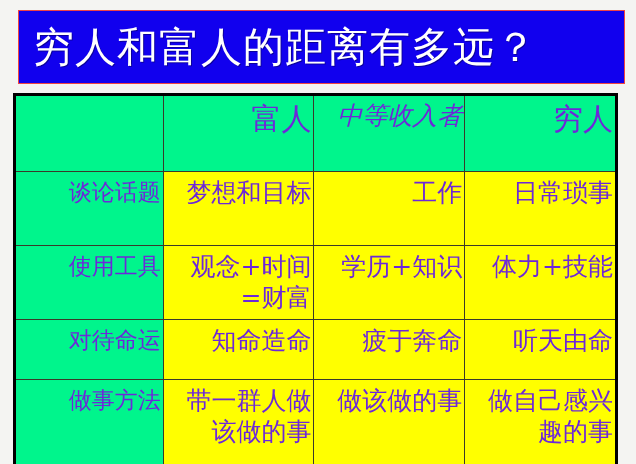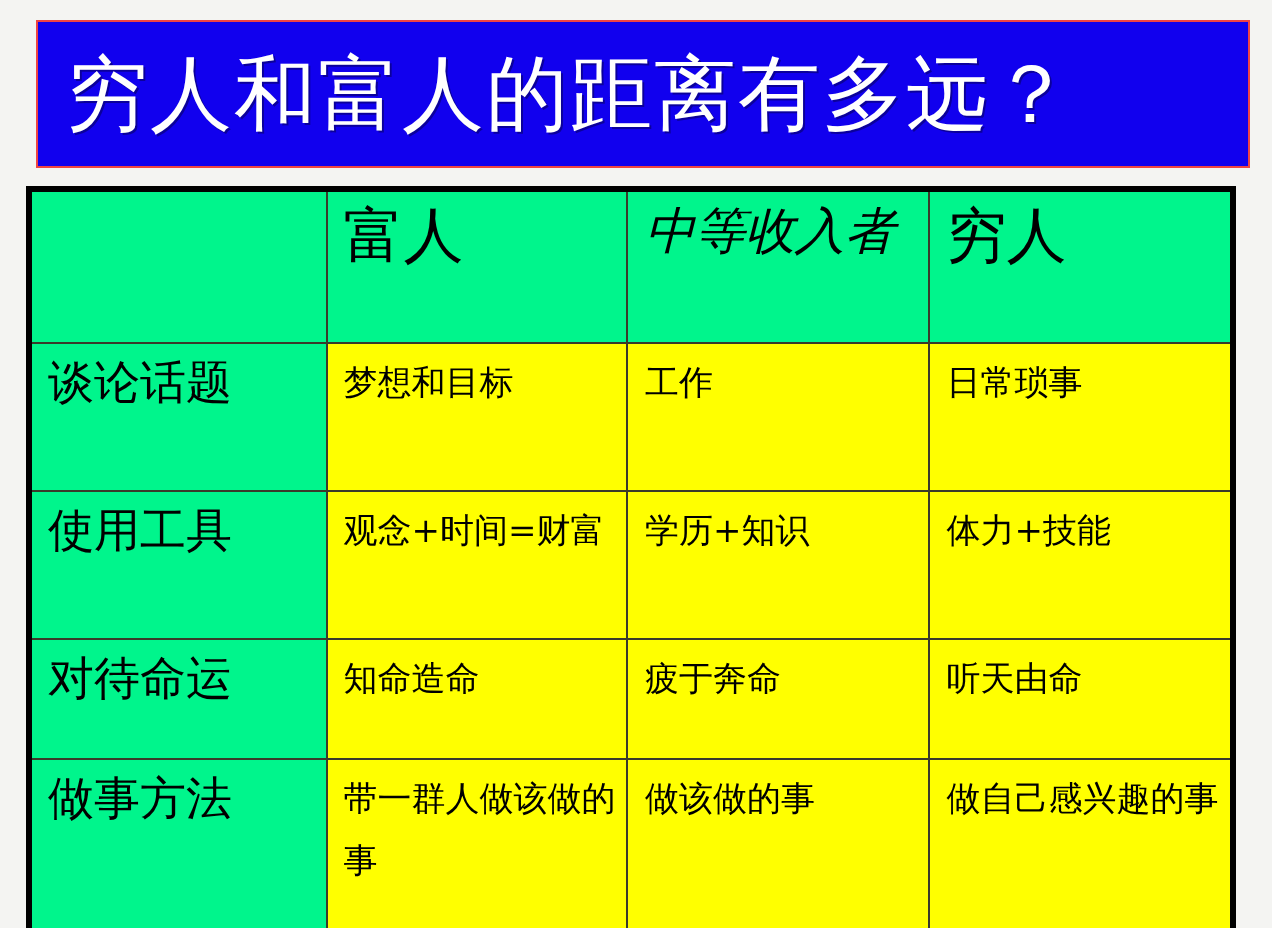--- a/index.html
+++ b/index.html
@@ -60,44 +60,45 @@
   #compare-table col.c-label { width: 148px; }
   #compare-table col.c-rich  { width: 150px; }
   #compare-table col.c-mid   { width: 150px; }
   #compare-table col.c-poor  { width: 151px; }
 
   #compare-table td {
     border: 1px solid #3a3a2a;
     vertical-align: top;
     padding: 5px 2px 5px 8px;
     font-family: "DejaVu Serif", "Liberation Serif", serif;
-    color: #000000;
+    color: #6d28d9;
     box-sizing: border-box;
     overflow: hidden;
+    text-align: right;
   }
 
   tr.header-row td {
     background: #00f58c;
     height: 77px;
     font-size: 30px;
     line-height: 35px;
     padding-top: 8px;
     padding-left: 12px;
   }
   tr.header-row td.hdr-blank { padding: 0; }
   tr.header-row td.hdr-mid {
     font-size: 25px;
     line-height: 30px;
     padding-top: 9px;
     padding-left: 9px;
     font-style: italic;
   }
 
   tr.data-row td {
-    font-size: 17px;
+    font-size: 25px;
     line-height: 31px;
   }
   tr.data-row td.col-label {
     background: #00f58c;
     font-size: 23px;
     line-height: 30px;
     padding-left: 9px;
     padding-top: 9px;
   }
   tr.data-row td.col-value {

